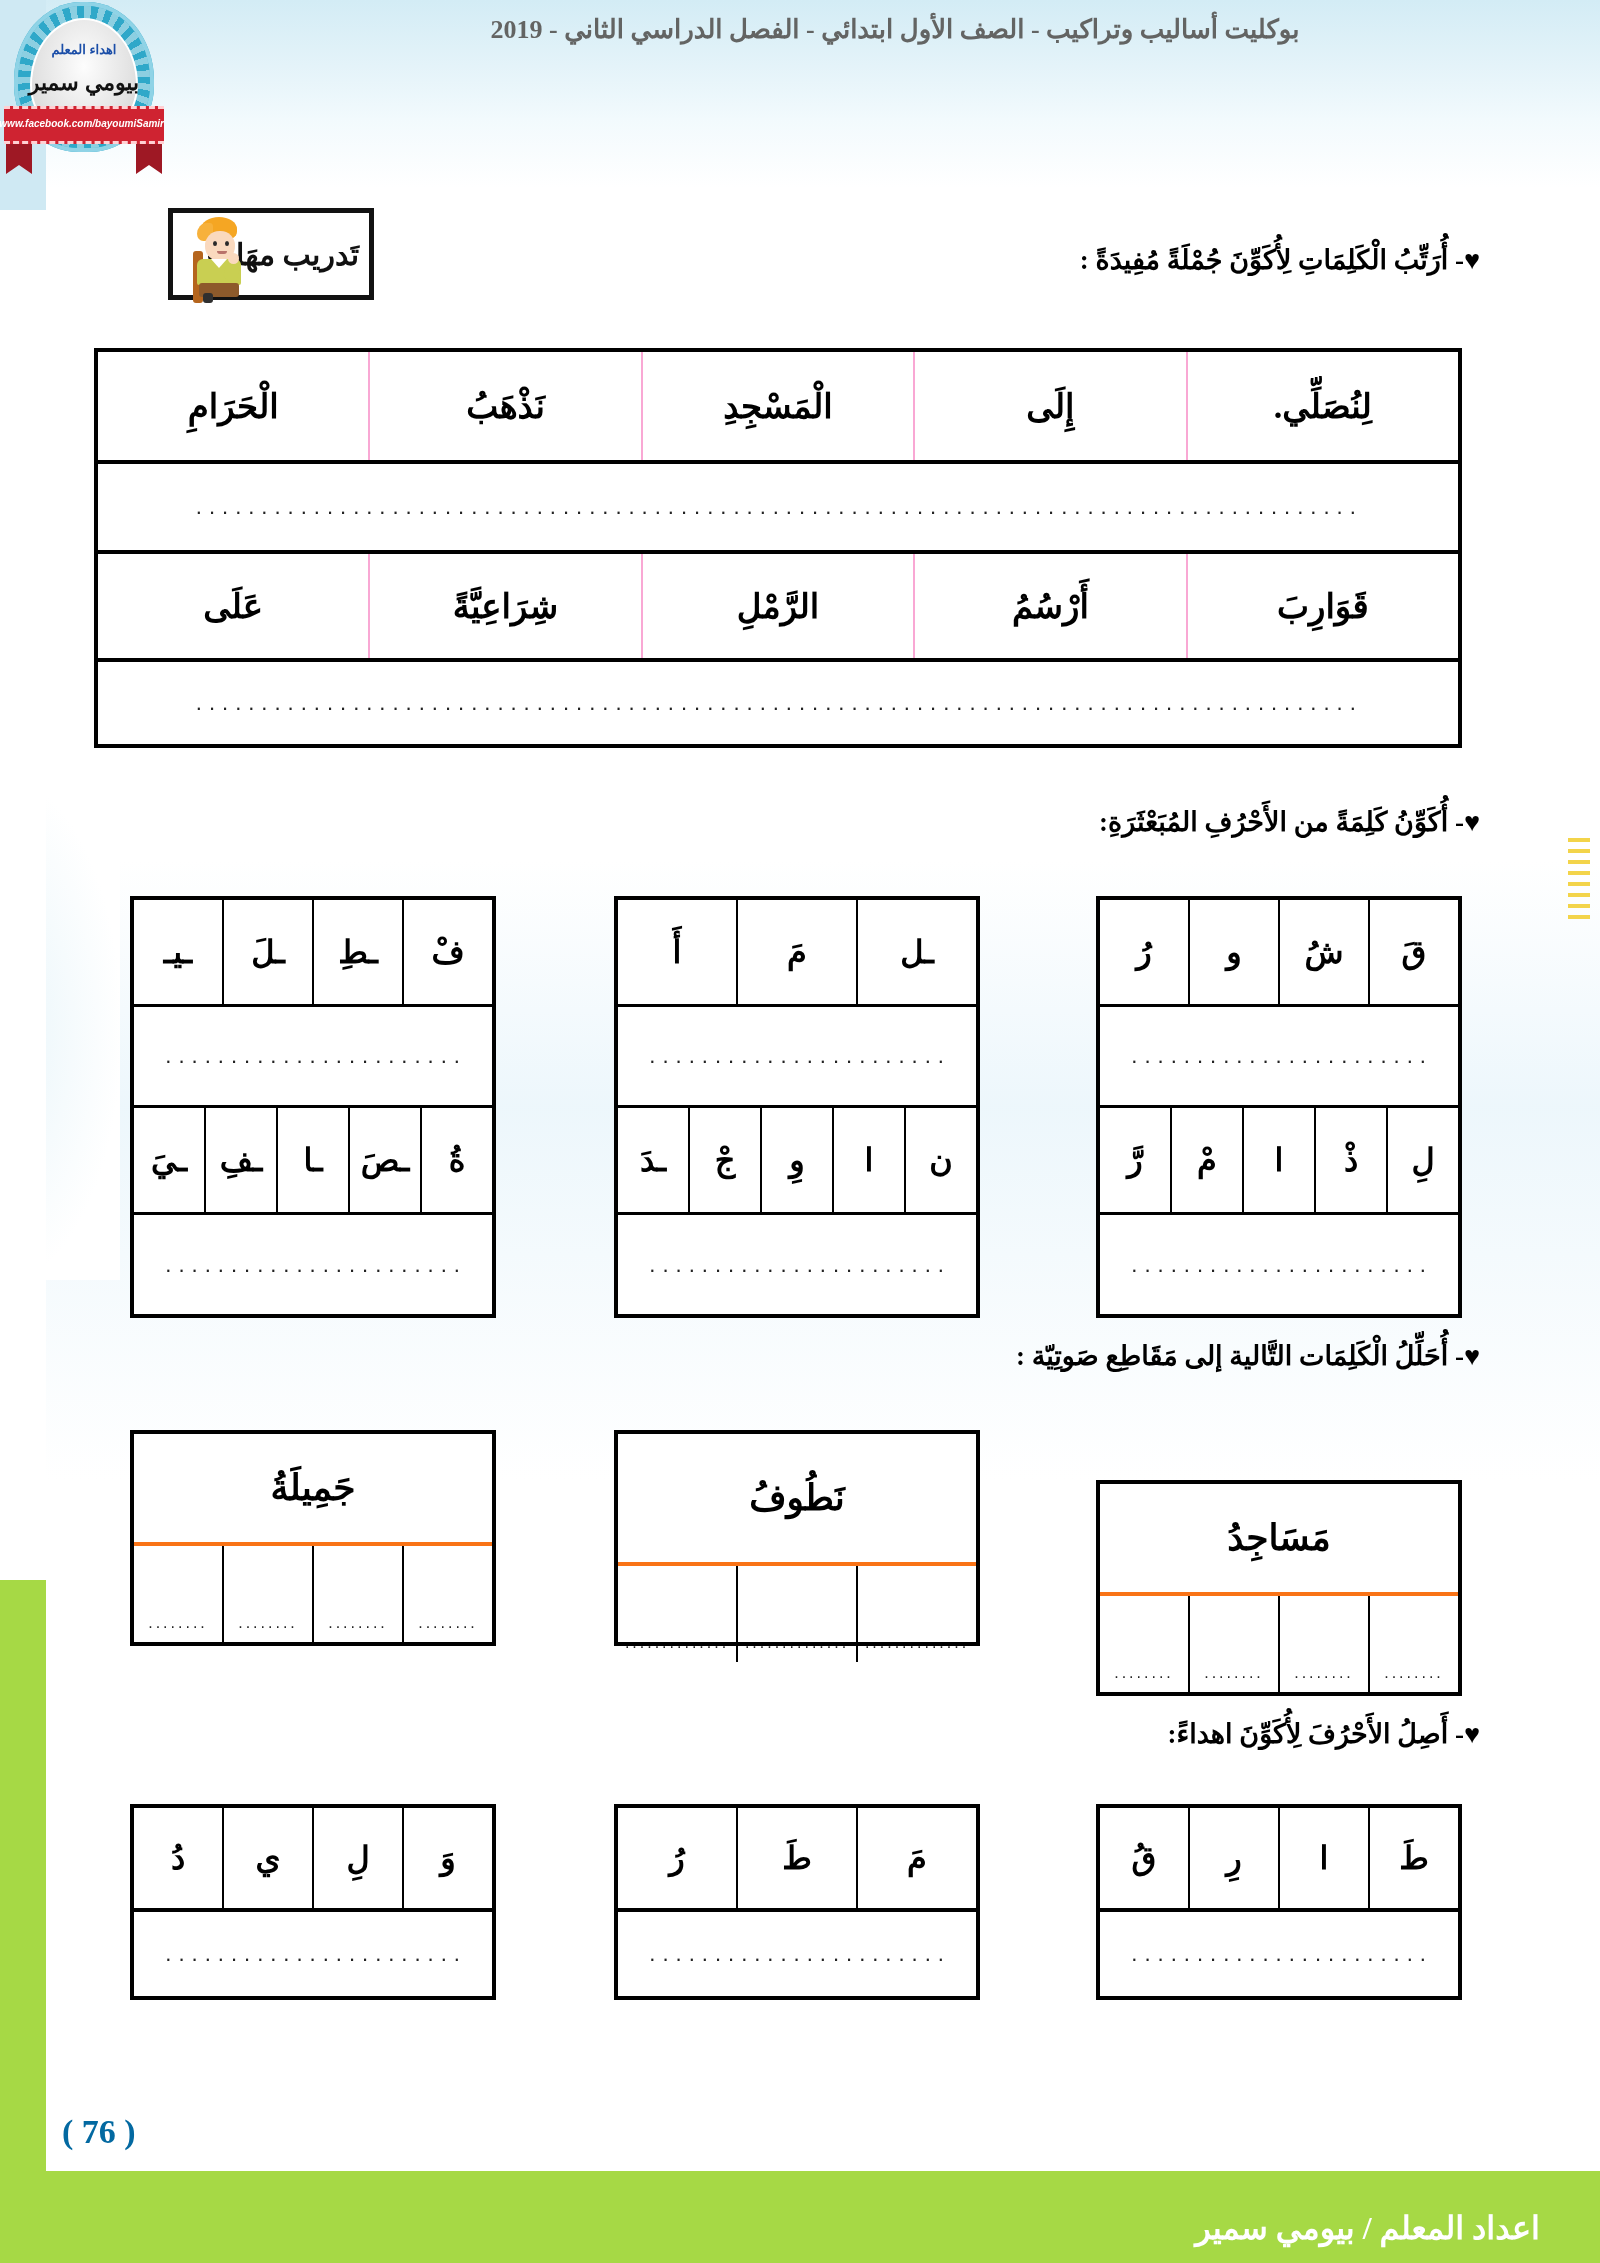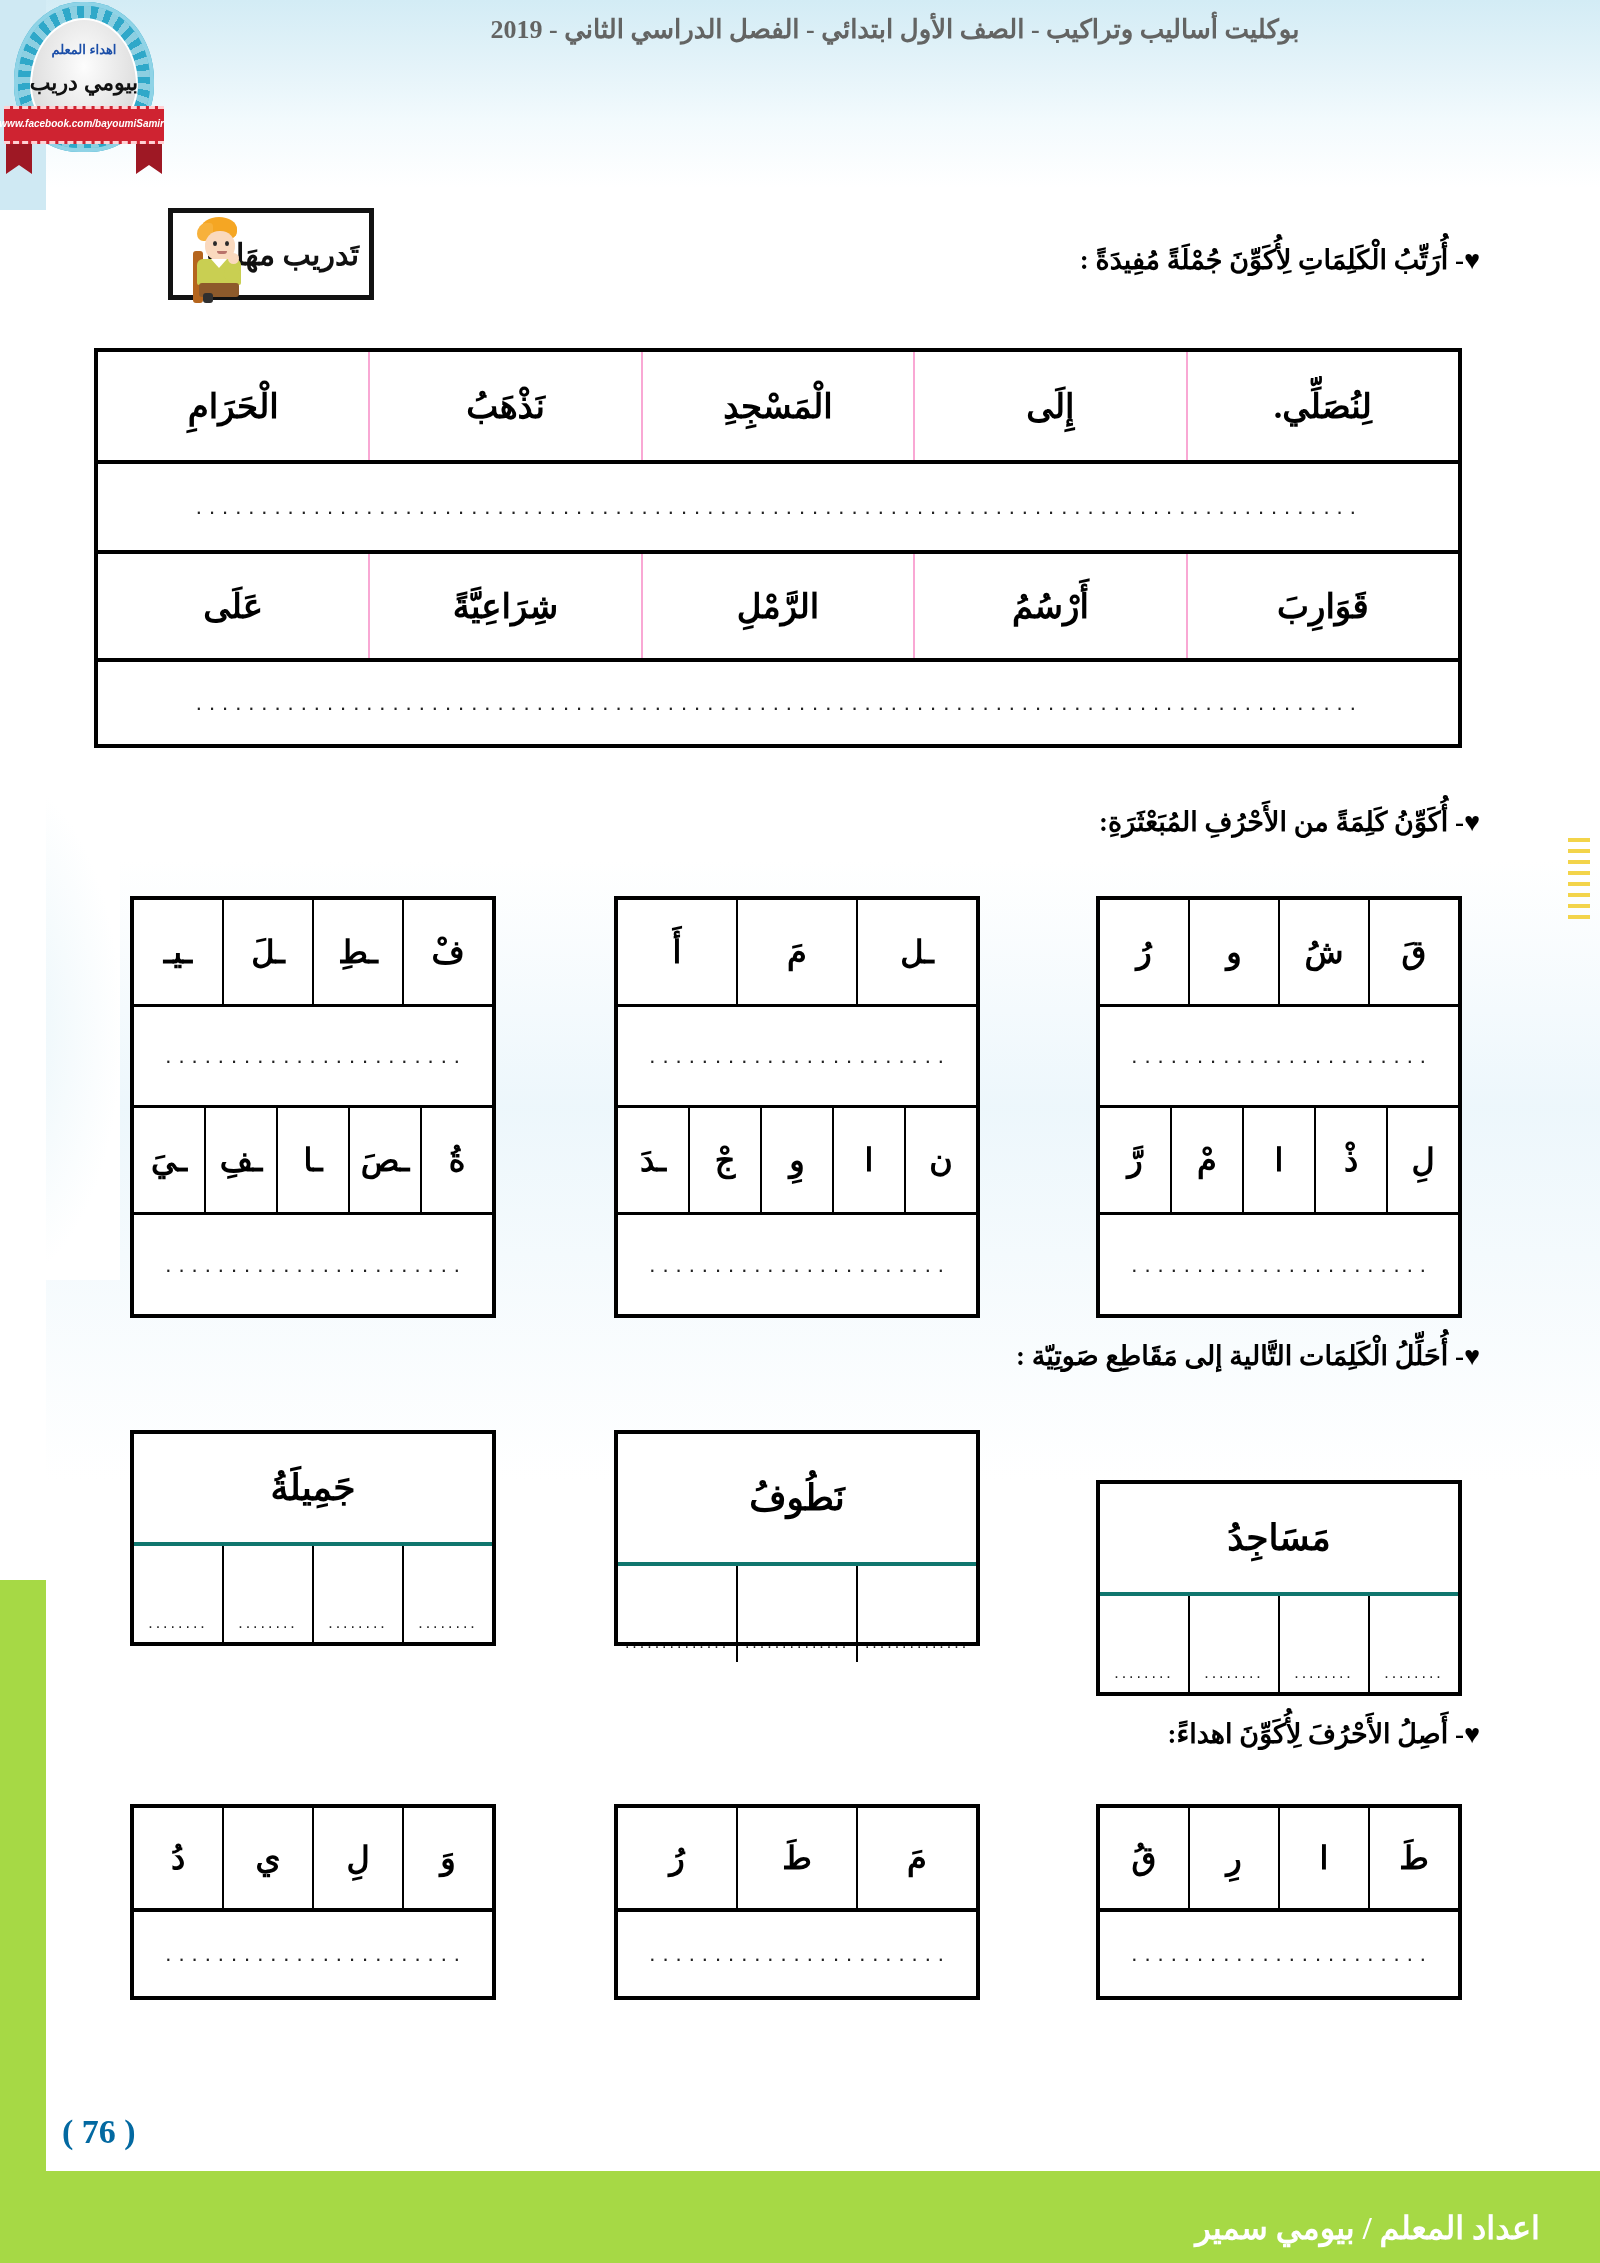--- a/index.html
+++ b/index.html
@@ -187,21 +187,21 @@
   }
   .lcell:last-child{ border-left:none; }
   .lanswer{ border-top:3px solid #000; border-bottom:3px solid #000;
     display:flex; align-items:center; justify-content:center; }
   .lanswer.last{ border-bottom:none; }
 
   
   .sylbox{ position:absolute; border:4px solid #000; background:#fff; }
   .sylword{
     display:flex; align-items:center; justify-content:center;
-    font-size:36px; font-weight:700; border-bottom:4px solid #0f766e;
+    font-size:36px; font-weight:700; border-bottom:4px solid #f97316;
     font-family:"Liberation Serif","DejaVu Serif",serif;
   }
   .sylcells{ display:flex; width:100%; }
   .sylcell{ flex:1 1 0; border-left:2px solid #000;
     display:flex; align-items:flex-end; justify-content:center;
     padding-bottom:10px; font-size:16px; letter-spacing:3px; color:#222;
     font-family:"Liberation Sans",sans-serif; }
   .sylcell:last-child{ border-left:none; }
 
   
@@ -239,21 +239,21 @@
 <div class="bottom-white-sheet"></div>
 <div class="right-dots"></div>
 
 <div class="hdr-title">بوكليت أساليب وتراكيب - الصف الأول ابتدائي - الفصل الدراسي الثاني - 2019</div>
 
 <div class="logo">
   <div class="outer"></div>
   <div class="scallop"></div>
   <div class="inner"></div>
   <div class="t-small">اهداء المعلم</div>
-  <div class="t-name">بيومي دريب</div>
+  <div class="t-name">بيومي سمير</div>
   <div class="rib-l"></div>
   <div class="rib-r"></div>
   <div class="ribbon">
     <div class="url">https://www.facebook.com/bayoumiSamir</div>
   </div>
 </div>
 
 <div class="skill-badge">
   <div class="boy">
     <div class="chair"></div>

